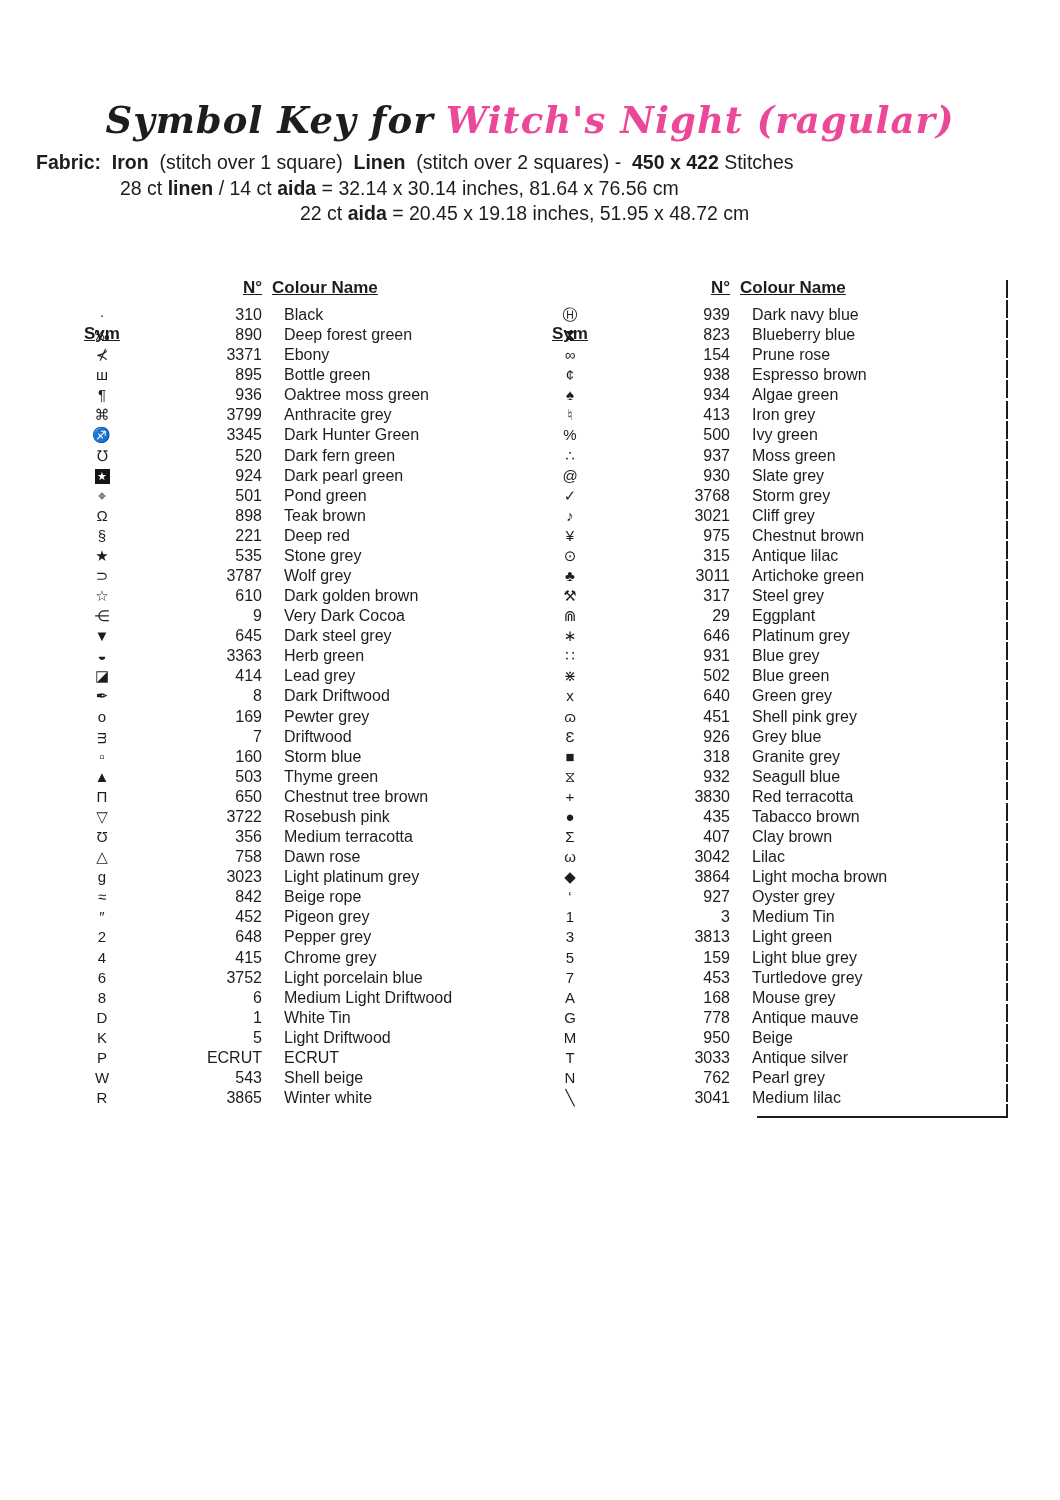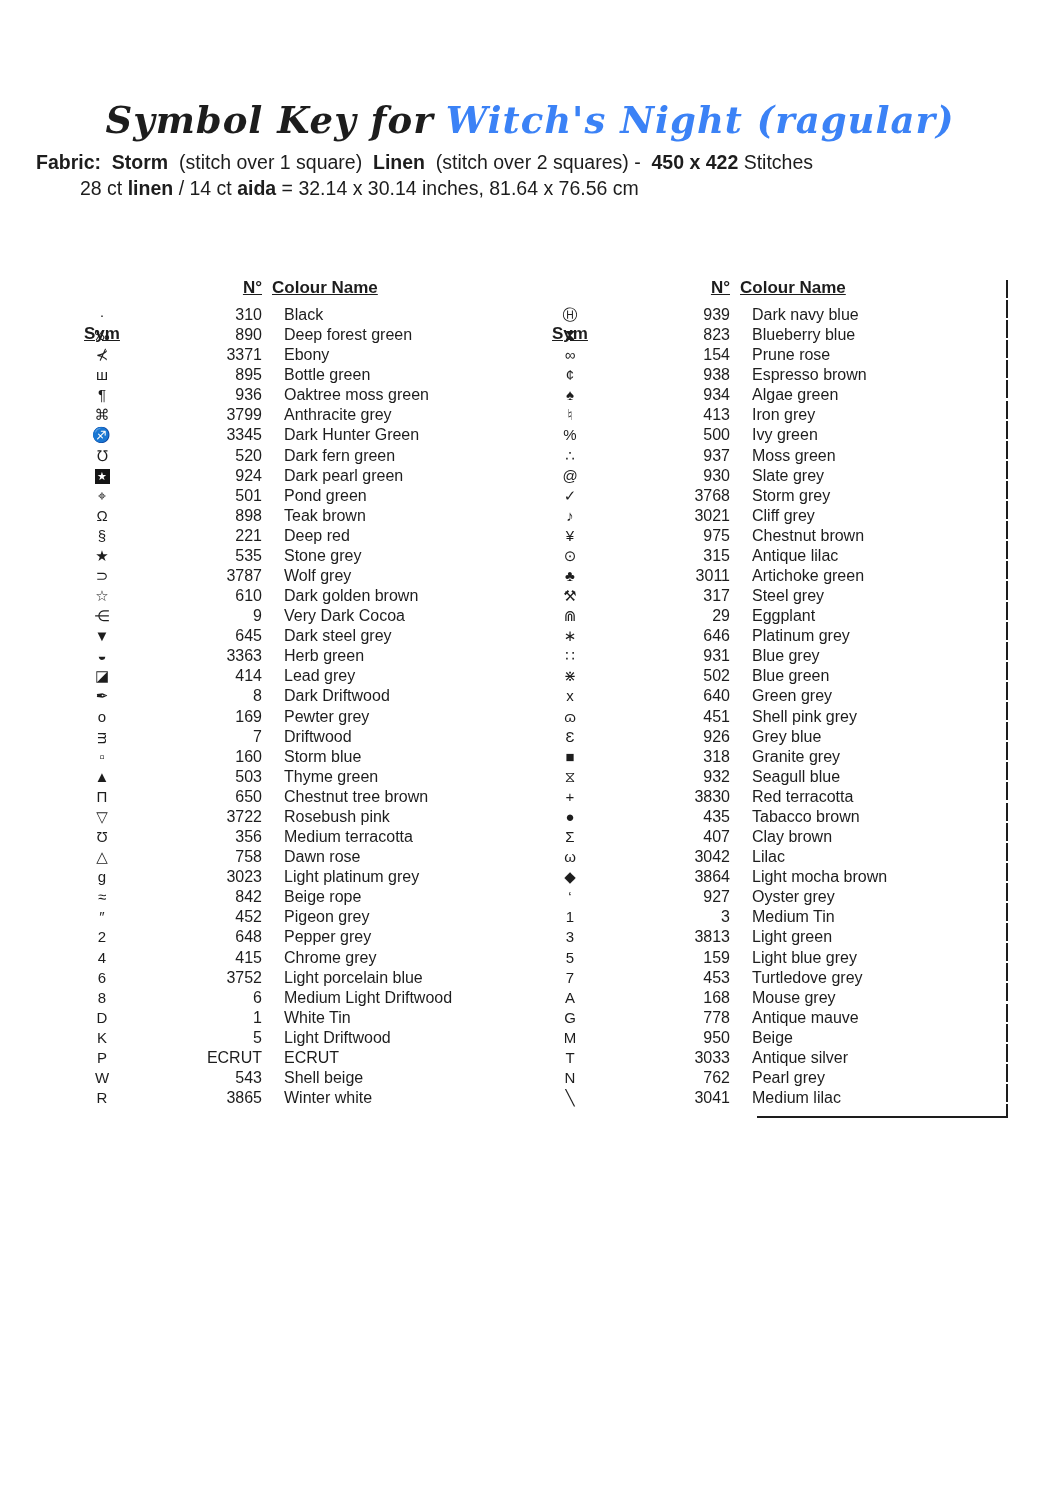--- a/index.html
+++ b/index.html
@@ -5,21 +5,21 @@
   html,body{margin:0;padding:0;background:#ffffff;}
   .page{position:relative;width:1060px;height:1500px;background:#ffffff;overflow:hidden;
         font-family:"Liberation Sans",sans-serif;color:#1d1d1d;}
   .title{position:absolute;top:98px;left:0;width:100%;text-align:center;
          font-family:"DejaVu Serif",serif;font-style:italic;font-weight:bold;
          font-size:37px;letter-spacing:1px;white-space:nowrap;}
   .title .t-red{margin-left:12px;}
   .info{position:absolute;top:150px;left:0;width:100%;font-size:19.5px;line-height:25.6px;}
   .info .line{white-space:pre;}
   .pl-a{padding-left:36px;}
-  .pl-b{padding-left:80px;}
+  .pl-b{padding-left:120px;}
   .pl-c{padding-left:300px;}
   .info b{font-weight:bold;}
   .col{position:absolute;top:278px;width:472px;}
   .col-left{left:62px;}
   .col-right{left:530px;}
   .hdr{display:flex;font-weight:bold;font-size:17px;height:27px;}
   .hdr .sym{width:80px;text-align:center;text-decoration:underline;margin-top:46px;}
   .hdr .num{width:120px;text-align:right;text-decoration:underline;}
   .hdr .name{margin-left:10px;text-decoration:underline;}
   .row{display:flex;height:20.08px;line-height:20.08px;font-size:16px;}
@@ -31,26 +31,27 @@
   .v-line{position:absolute;left:1006px;top:280px;width:2px;height:838px;
           background:repeating-linear-gradient(to bottom,#1d1d1d 0 18px,transparent 18px 20.1px);}
   .h-line{position:absolute;left:757px;top:1116px;width:251px;height:2px;background:#1d1d1d;}
 </style>
 </head>
 <body>
 
 <div class="page">
 
   <div class="title">
-    <span>Symbol Key for</span><span class="t-red" style="color: #3b82f6;">Witch's Night (ragular)</span>
+    <span>Symbol Key for</span><span class="t-red" style="color: #ec4899;">Witch's Night (ragular)</span>
   </div>
 
   <div class="info">
-    <div class="line pl-a"><b>Fabric:  Storm</b><span>  (stitch over 1 square)  </span><b>Linen</b><span>  (stitch over 2 squares) -  </span><b>450 x 422</b><span> Stitches</span></div>
+    <div class="line pl-a"><b>Fabric:  Iron</b><span>  (stitch over 1 square)  </span><b>Linen</b><span>  (stitch over 2 squares) -  </span><b>450 x 422</b><span> Stitches</span></div>
     <div class="line pl-b"><span>28 ct </span><b>linen</b><span> / 14 ct </span><b>aida</b><span> = 32.14 x 30.14 inches, 81.64 x 76.56 cm</span></div>
+    <div class="line pl-c"><span>22 ct </span><b>aida</b><span> = 20.45 x 19.18 inches, 51.95 x 48.72 cm</span></div>
   </div>
 
   <div class="col col-left">
     <div class="hdr">
       <span class="sym">Sym</span>
       <span class="num">N°</span>
       <span class="name">Colour Name</span>
     </div>
     <div>
         <div class="row">

